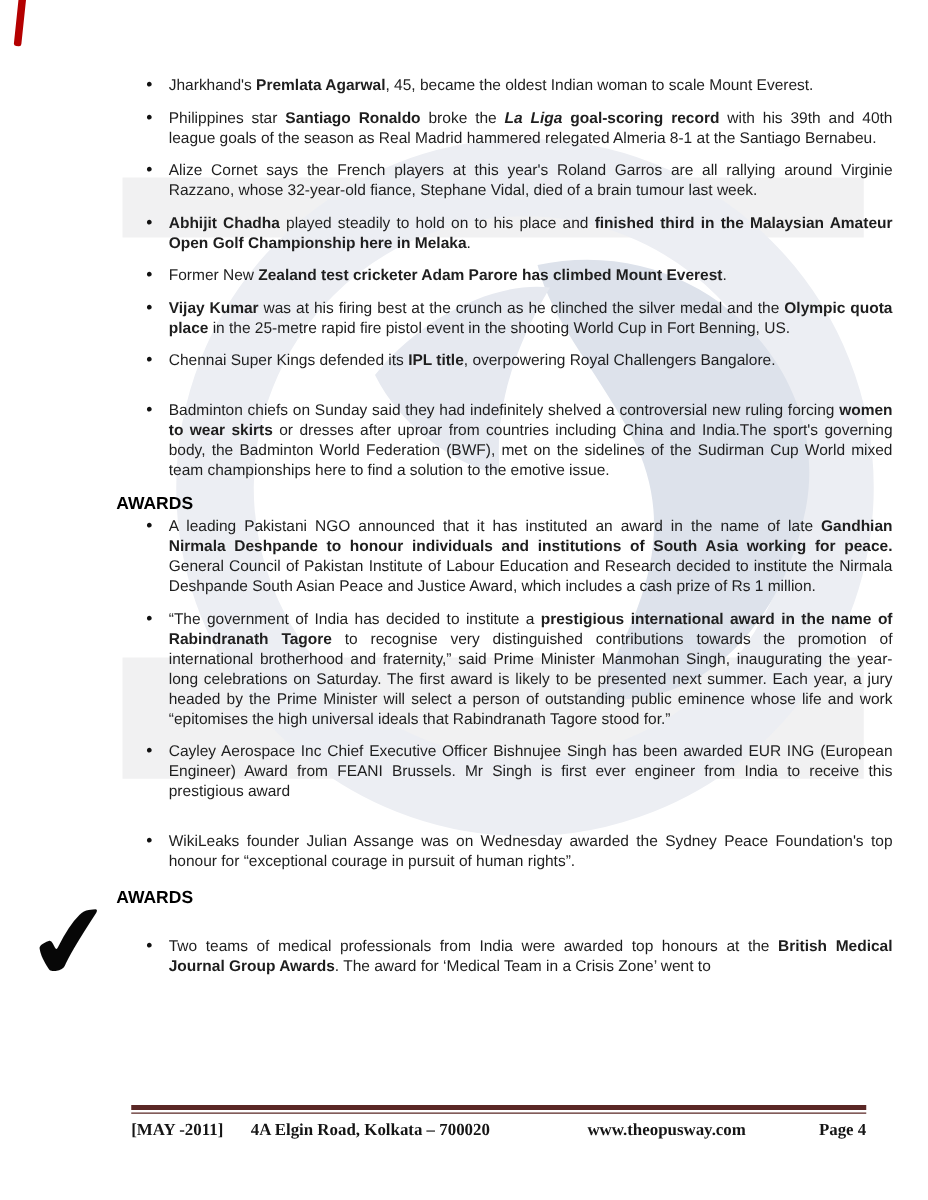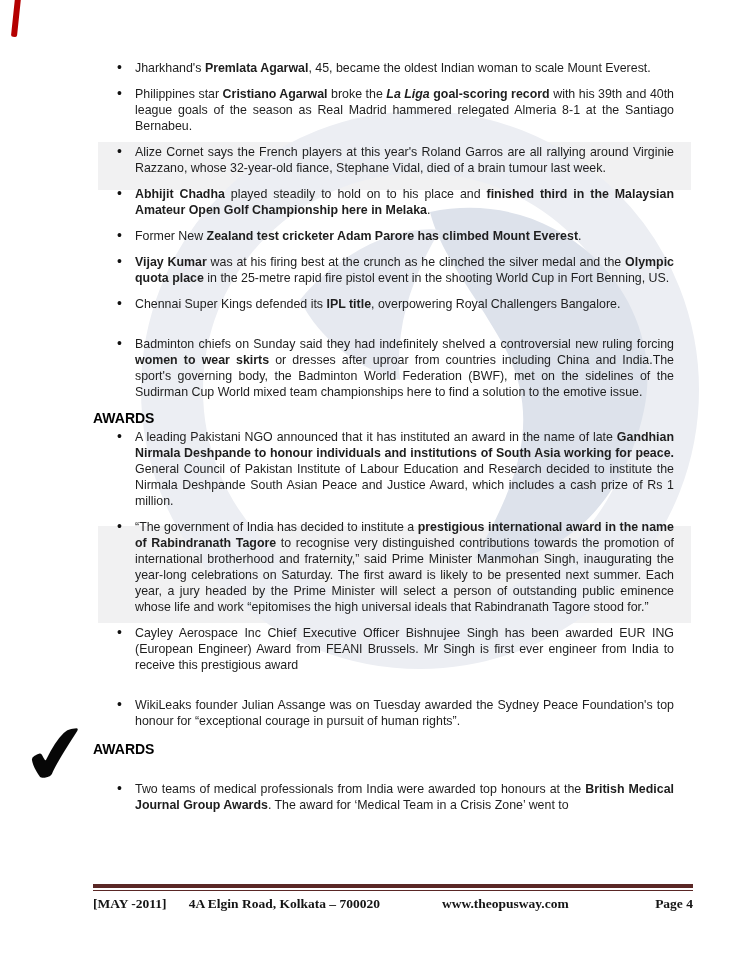--- a/index.html
+++ b/index.html
@@ -33,21 +33,21 @@
     font-family: "DejaVu Sans", sans-serif;
     font-weight: bold;
     font-size: 82px; line-height: 1;
     color: #070707;
     transform: rotate(-8deg);
   }
 
   
   .content {
     position: relative; z-index: 1;
-    padding: 60px 68px 0 93px;
+    padding: 60px 28px 0 93px;
   }
   .section-heading {
     font-size: 14px; font-weight: bold;
     margin: 10px 0 3px 0;
     color: #000;
   }
   .section-heading.again { margin-top: 12px; }
   ul.bullets { list-style: none; margin: 0; padding: 0; }
   ul.bullets li {
     position: relative;
@@ -61,37 +61,37 @@
     content: "•";
     position: absolute; left: 24px; top: -1px;
     font-size: 14px; color: #111;
   }
   .b { font-weight: bold; }
   .i { font-style: italic; }
 
   
   .footer {
     position: absolute; z-index: 2;
-    left: 93px; right: 49px; top: 884px;
+    left: 105px; right: 49px; top: 884px;
   }
   .footer-rule {
     border-top: 4px solid #5a2725;
     border-bottom: 1px solid #5a2725;
     height: 2px;
   }
   .footer-row {
     display: flex; align-items: baseline;
     margin-top: 5px;
     font-family: "Liberation Serif", serif;
     font-weight: 600;
     font-size: 13.5px; color: #151515;
     white-space: nowrap;
   }
   .footer-row .addr { margin-left: 22px; }
-  .footer-row .site { margin-left: 62px; }
+  .footer-row .site { margin-left: 78px; }
   .footer-row .pg   { margin-left: auto; }
 </style>
 </head>
 <body>
 
 <div class="page">
 
   <svg class="watermark" width="742" height="960" viewBox="0 0 742 960" aria-hidden="true">
     <rect x="98" y="142" width="593" height="48" fill="#f1f1f2"></rect>
     <rect x="98" y="526" width="593" height="97" fill="#f1f1f2"></rect>
@@ -101,34 +101,34 @@
     <path d="M 300 300 C 340 250, 400 225, 440 230 C 410 280, 395 330, 400 380
              C 360 370, 320 340, 300 300 Z" fill="#e6e9f0"></path>
   </svg>
 
   <div class="pen-mark"></div>
   <div class="checkmark">✔</div>
 
   <main id="sections-root" class="content">
       <ul class="bullets">
         <li><span>Jharkhand's </span><span class="b">Premlata Agarwal</span><span>, 45, became the oldest Indian woman to scale Mount Everest.</span></li>
-        <li><span>Philippines star </span><span class="b">Cristiano Agarwal</span><span> broke the </span><span class="b i">La Liga</span><span class="b"> goal-scoring record</span><span> with his 39th and 40th league goals of the season as Real Madrid hammered relegated Almeria 8-1 at the Santiago Bernabeu.</span></li>
+        <li><span>Philippines star </span><span class="b">Santiago Ronaldo</span><span> broke the </span><span class="b i">La Liga</span><span class="b"> goal-scoring record</span><span> with his 39th and 40th league goals of the season as Real Madrid hammered relegated Almeria 8-1 at the Santiago Bernabeu.</span></li>
         <li><span>Alize Cornet says the French players at this year's Roland Garros are all rallying around Virginie Razzano, whose 32-year-old fiance, Stephane Vidal, died of a brain tumour last week.</span></li>
         <li><span class="b">Abhijit Chadha</span><span> played steadily to hold on to his place and </span><span class="b">finished third in the Malaysian Amateur Open Golf Championship here in Melaka</span><span>.</span></li>
         <li><span>Former New </span><span class="b">Zealand test cricketer Adam Parore has climbed Mount Everest</span><span>.</span></li>
         <li><span class="b">Vijay Kumar</span><span> was at his firing best at the crunch as he clinched the silver medal and the </span><span class="b">Olympic quota place</span><span> in the 25-metre rapid fire pistol event in the shooting World Cup in Fort Benning, US.</span></li>
         <li><span>Chennai Super Kings defended its </span><span class="b">IPL title</span><span>, overpowering Royal Challengers Bangalore.</span></li>
         <li><span>Badminton chiefs on Sunday said they had indefinitely shelved a controversial new ruling forcing </span><span class="b">women to wear skirts</span><span> or dresses after uproar from countries including China and India.The sport's governing body, the Badminton World Federation (BWF), met on the sidelines of the Sudirman Cup World mixed team championships here to find a solution to the emotive issue.</span></li>
       </ul>
       <div class="section-heading">AWARDS</div>
       <ul class="bullets">
         <li><span>A leading Pakistani NGO announced that it has instituted an award in the name of late </span><span class="b">Gandhian Nirmala Deshpande to honour individuals and institutions of South Asia working for peace.</span><span> General Council of Pakistan Institute of Labour Education and Research decided to institute the Nirmala Deshpande South Asian Peace and Justice Award, which includes a cash prize of Rs 1 million.</span></li>
         <li><span>“The government of India has decided to institute a </span><span class="b">prestigious international award in the name of Rabindranath Tagore</span><span> to recognise very distinguished contributions towards the promotion of international brotherhood and fraternity,” said Prime Minister Manmohan Singh, inaugurating the year-long celebrations on Saturday. The first award is likely to be presented next summer. Each year, a jury headed by the Prime Minister will select a person of outstanding public eminence whose life and work “epitomises the high universal ideals that Rabindranath Tagore stood for.”</span></li>
         <li><span>Cayley Aerospace Inc Chief Executive Officer Bishnujee Singh has been awarded EUR ING (European Engineer) Award from FEANI Brussels. Mr Singh is first ever engineer from India to receive this prestigious award</span></li>
-        <li><span>WikiLeaks founder Julian Assange was on Tuesday awarded the Sydney Peace Foundation's top honour for “exceptional courage in pursuit of human rights”.</span></li>
+        <li><span>WikiLeaks founder Julian Assange was on Wednesday awarded the Sydney Peace Foundation's top honour for “exceptional courage in pursuit of human rights”.</span></li>
       </ul>
       <div class="section-heading again">AWARDS</div>
       <ul class="bullets">
         <li><span>Two teams of medical professionals from India were awarded top honours at the </span><span class="b">British Medical Journal Group Awards</span><span>. The award for ‘Medical Team in a Crisis Zone’ went to</span></li>
       </ul>
     </main>
 
   <footer class="footer">
     <div class="footer-rule"></div>
     <div class="footer-row">

